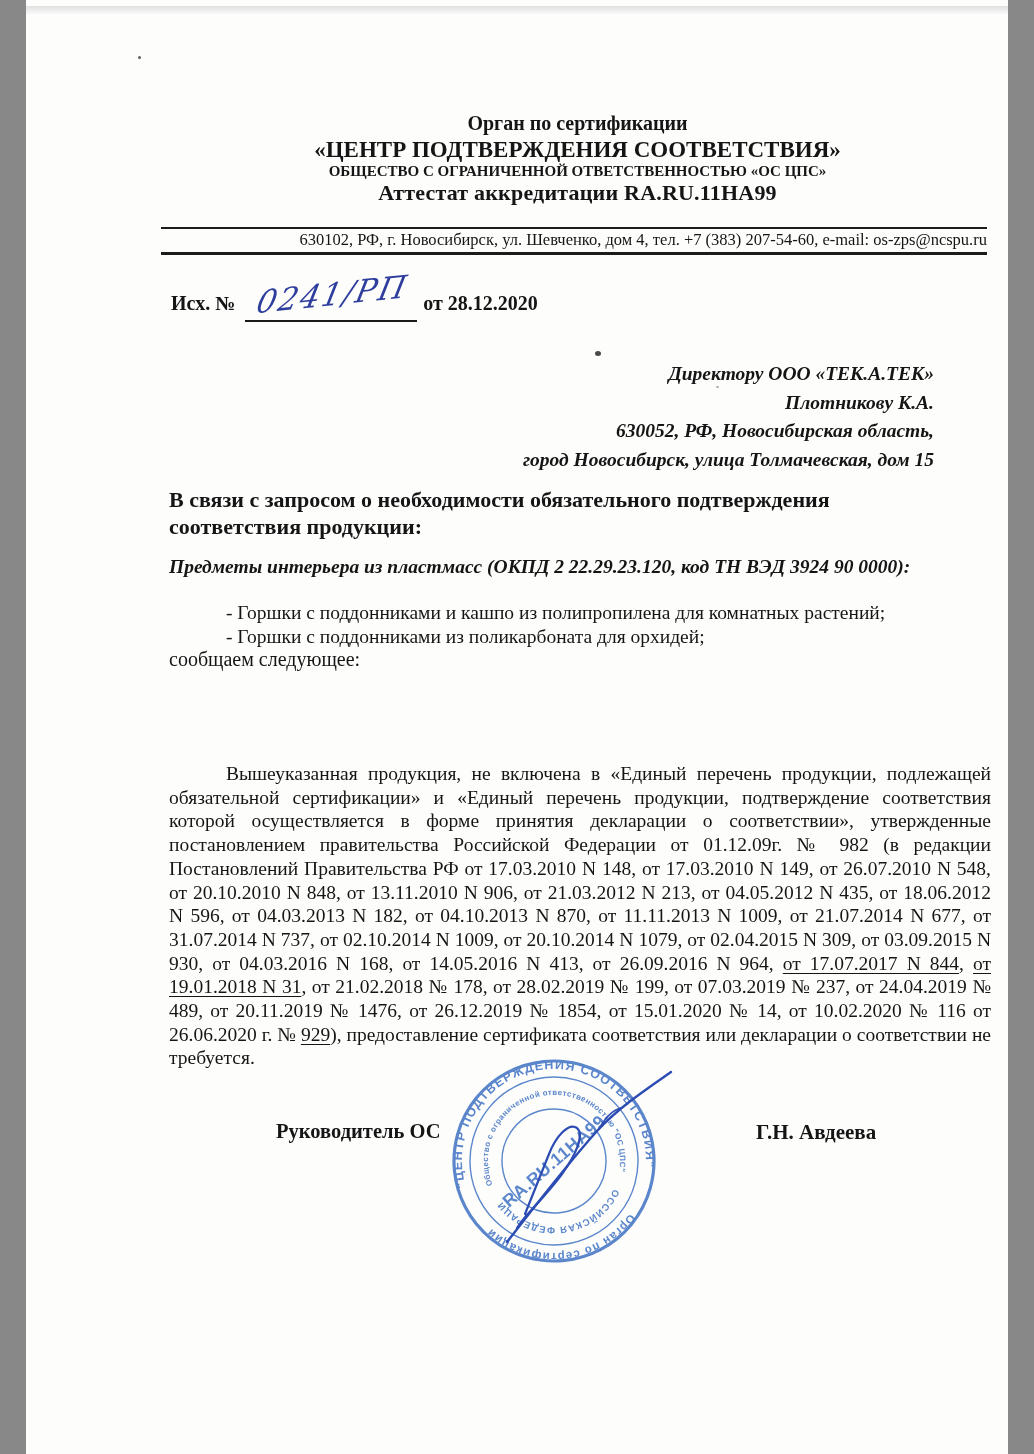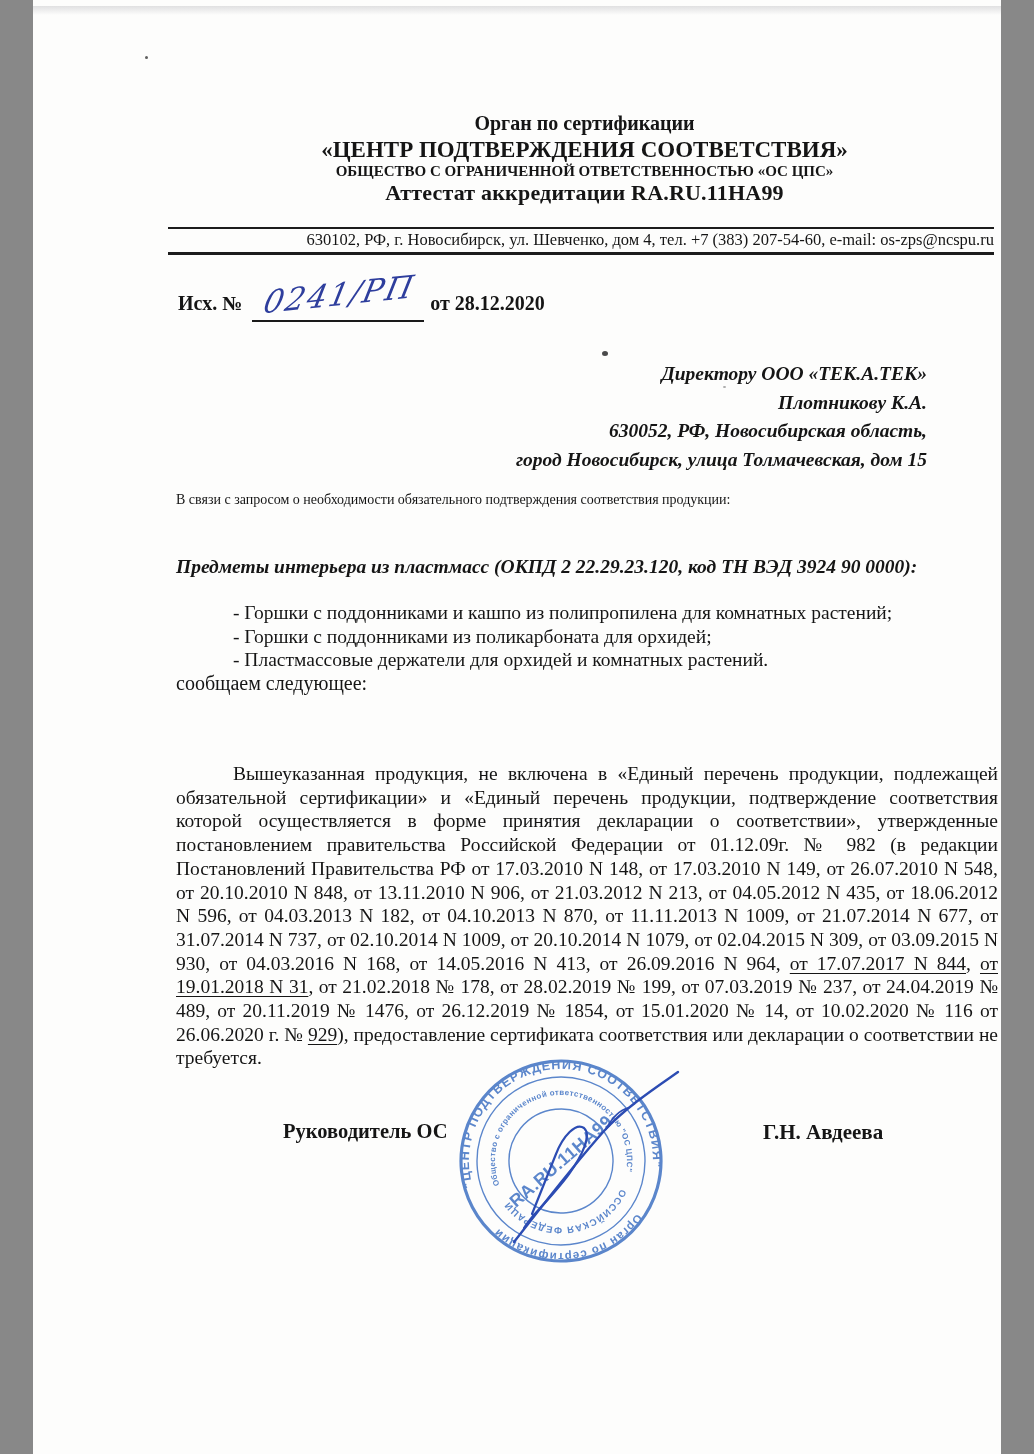--- a/index.html
+++ b/index.html
@@ -11,20 +11,21 @@
   html,body{margin:0;padding:0;}
   body{background:#888;}
   .page{
     position:relative;
     width:968px;height:1454px;
     margin:0 auto;
     background:#fdfdfc;
     overflow:hidden;
     font-family:"Liberation Serif","DejaVu Serif",serif;
     color:var(--text);
+    padding-left:14px;
   }
   
   .scan-band{
     position:absolute;top:6px;left:0;width:100%;height:9px;
     background:linear-gradient(180deg,rgba(120,120,130,0.22),rgba(120,120,130,0.0));
   }
   .speck{position:absolute;border-radius:50%;background:#2a2a2a;}
   .speck.s1{left:112px;top:56px;width:3px;height:3px;opacity:.75;}
   .speck.s2{left:569px;top:351px;width:6px;height:5px;opacity:.85;}
   .speck.s3{left:690px;top:386px;width:3px;height:2px;opacity:.4;}
@@ -70,21 +71,21 @@
   
   .addressee{
     position:absolute;right:74px;top:360px;
     text-align:right;font-weight:bold;font-style:italic;
     font-size:19.5px;line-height:28.5px;white-space:nowrap;
   }
 
   
   .intro{
     position:absolute;left:143px;top:486px;width:755px;
-    font-size:14px;line-height:27px;
+    font-size:22px;line-height:27px;font-weight:bold;
   }
   .subject{
     position:absolute;left:143px;top:556px;width:820px;
     font-weight:bold;font-style:italic;font-size:19.5px;
   }
   .product-list{
     position:absolute;left:143px;top:601px;width:800px;
     font-size:19.5px;line-height:23.6px;
   }
   .product-list .list-item{text-indent:57px;}
@@ -146,21 +147,20 @@
       <div class="addr-line">город Новосибирск, улица Толмачевская, дом 15</div>
     </div>
 
   <div class="intro">В связи с запросом о необходимости обязательного подтверждения соответствия продукции:</div>
   <div class="subject">Предметы интерьера из пластмасс (ОКПД 2 22.29.23.120, код ТН ВЭД 3924 90 0000):</div>
 
   <div class="product-list">
     <div>
         <div class="list-item">- Горшки с поддонниками и кашпо из полипропилена для комнатных растений;</div>
         <div class="list-item">- Горшки с поддонниками из поликарбоната для орхидей;</div>
-        <div class="list-item">- Пластмассовые держатели для орхидей и комнатных растений.</div>
       </div>
     <div class="list-footer">сообщаем следующее:</div>
   </div>
 
   <p class="main-paragraph"><span>Вышеуказанная продукция, не включена в «Единый перечень продукции, подлежащей обязательной сертификации» и «Единый перечень продукции, подтверждение соответствия которой осуществляется в форме принятия декларации о соответствии», утвержденные постановлением правительства Российской Федерации от 01.12.09г. № 982 (в редакции Постановлений Правительства РФ от 17.03.2010 N 148, от 17.03.2010 N 149, от 26.07.2010 N 548, от 20.10.2010 N 848, от 13.11.2010 N 906, от 21.03.2012 N 213, от 04.05.2012 N 435, от 18.06.2012 N 596, от 04.03.2013 N 182, от 04.10.2013 N 870, от 11.11.2013 N 1009, от 21.07.2014 N 677, от 31.07.2014 N 737, от 02.10.2014 N 1009, от 20.10.2014 N 1079, от 02.04.2015 N 309, от 03.09.2015 N 930, от 04.03.2016 N 168, от 14.05.2016 N 413, от 26.09.2016 N 964, </span><span class="u">от 17.07.2017 N 844</span><span>, </span><span class="u">от 19.01.2018 N 31</span><span>, от 21.02.2018 № 178, от 28.02.2019 № 199, от 07.03.2019 № 237, от 24.04.2019 № 489, от 20.11.2019 № 1476, от 26.12.2019 № 1854, от 15.01.2020 № 14, от 10.02.2020 № 116 от 26.06.2020 г. № </span><span class="u">929</span><span>), предоставление сертификата соответствия или декларации о соответствии не требуется.</span></p>
 
   <div class="sig-left">Руководитель ОС</div>
   <div class="sig-right">Г.Н. Авдеева</div>
 
   <div class="stamp-wrap">

